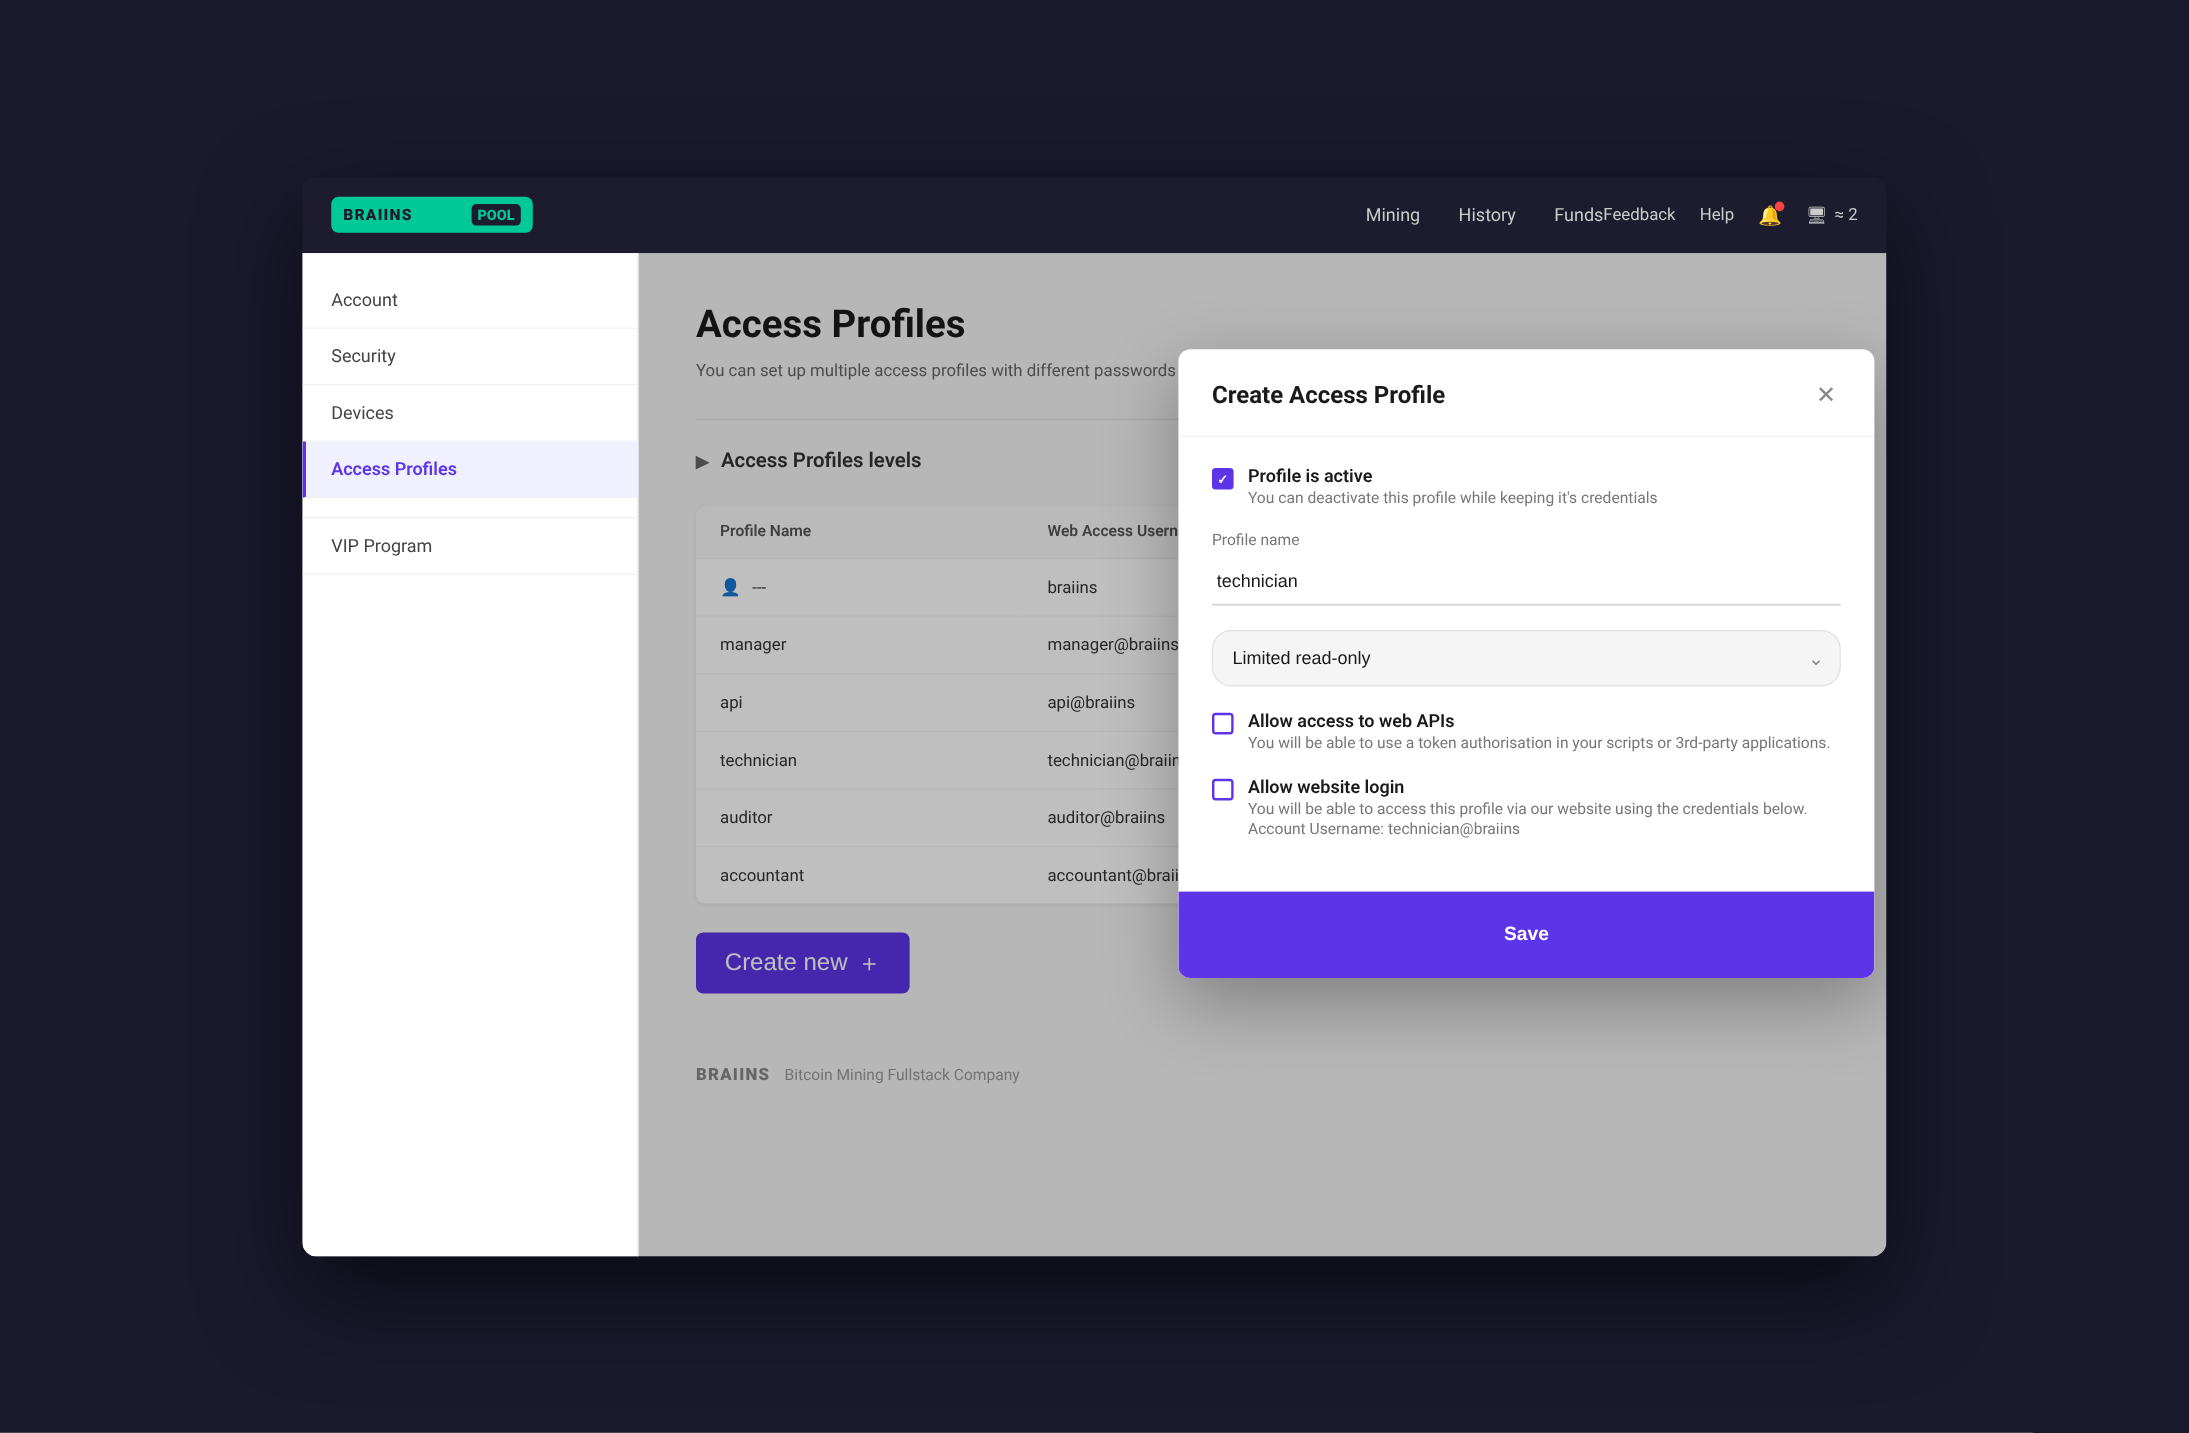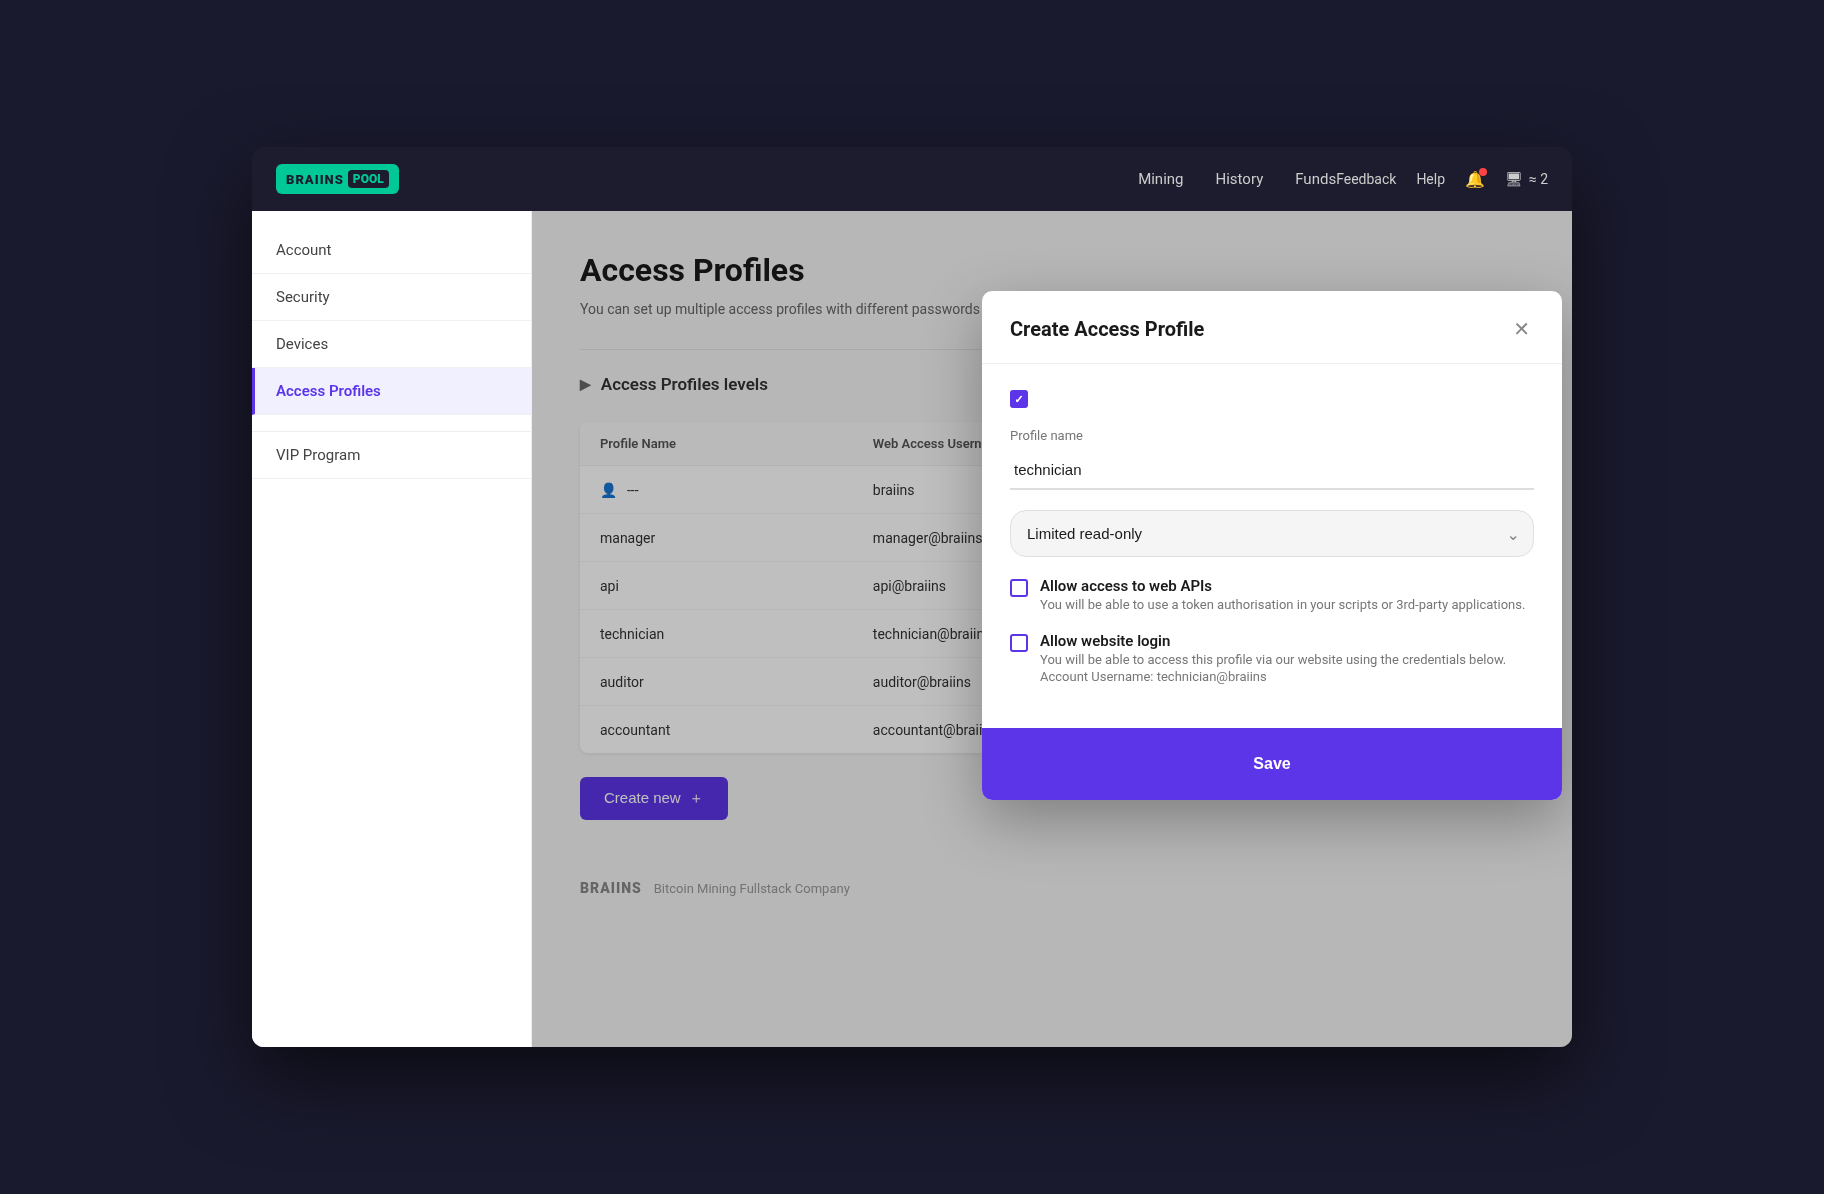--- a/index.html
+++ b/index.html
@@ -55,20 +55,21 @@
       letter-spacing: 1px;
     }
 
     .logo-pool {
       background: #1c1c2e;
       color: #00c896;
       border-radius: 4px;
       padding: 2px 5px;
       font-weight: 900;
       font-size: 12px;
+      margin-left: 45px;
     }
 
     .nav-links {
       display: flex;
       gap: 32px;
       flex: 1;
       justify-content: flex-end;
     }
 
     .nav-link {
@@ -242,23 +243,24 @@
       color: #333;
       margin-right: 6px;
     }
 
     .create-btn {
       background: #5c35e8;
       color: #fff;
       border: none;
       border-radius: 6px;
       padding: 12px 24px;
-      font-size: 15px;
+      font-size: 20px;
       cursor: pointer;
       display: inline-flex;
+      align-items: center;
       gap: 8px;
     }
 
     
     .content-footer {
       margin-top: 60px;
       display: flex;
       align-items: center;
       gap: 12px;
       color: #999;
@@ -565,20 +567,24 @@
             <span class="modal-close">✕</span>
           </div>
 
           <div class="modal-body">
 
             
             <div class="checkbox-row">
               <div class="checkbox-styled">
                 <span class="checkmark">✓</span>
               </div>
+              <div>
+                <div class="checkbox-label">Profile is active</div>
+                <div class="checkbox-desc">You can deactivate this profile while keeping it's credentials</div>
+              </div>
             </div>
 
             
             <label class="form-label">Profile name</label>
             <input class="form-input" type="text" value="technician" style="">
 
             
             <div class="select-wrapper">
               <select><option>Limited read-only</option><option>Read-only</option><option>Full access</option></select>
               <span class="select-arrow">⌄</span>

